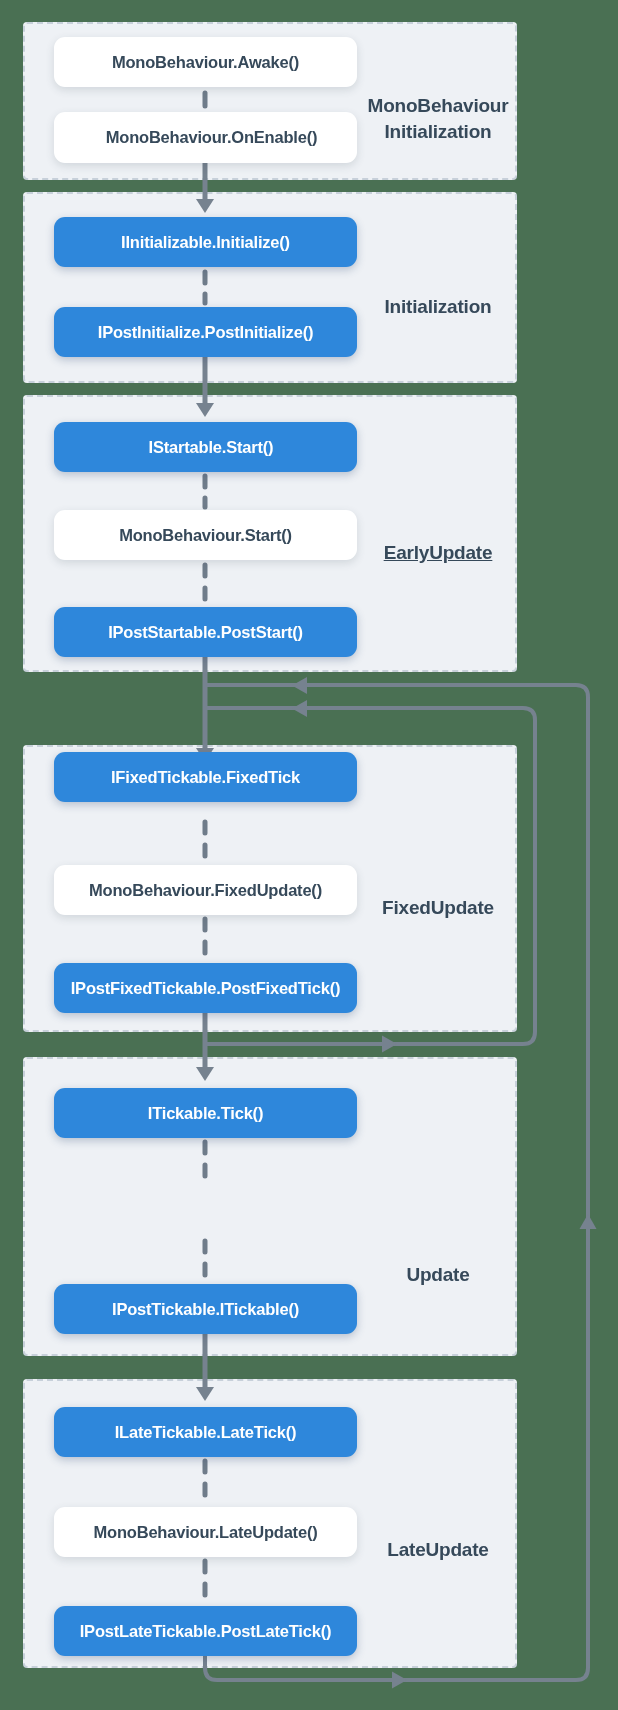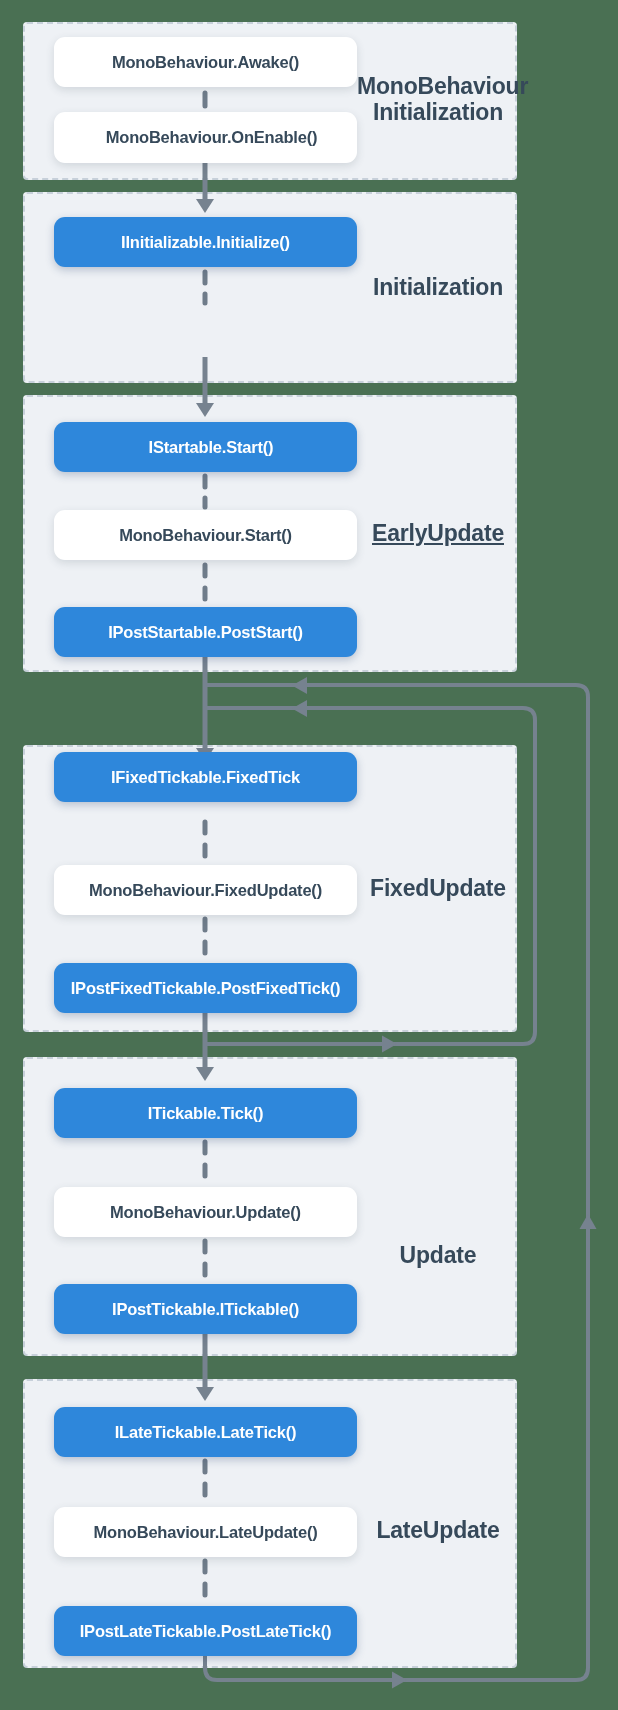--- a/index.html
+++ b/index.html
@@ -9,22 +9,22 @@
     background:var(--bg,#4A7053);overflow:hidden;
   }
   .section{
     position:absolute;left:23px;width:494px;box-sizing:border-box;
     border:2px dashed var(--section-border,#C7D0DA);
     background:var(--section-fill,#EEF1F5);
     border-radius:4px;
   }
   .section-label{
     position:absolute;left:357px;width:162px;text-align:center;
-    color:var(--text-dark,#36495A);font-size:23px;font-weight:600;
-    line-height:26px;letter-spacing:-.2px;
+    color:var(--text-dark,#36495A);font-size:19px;font-weight:600;
+    line-height:26px;letter-spacing:-.2px;margin-top:20px;
   }
   .section-label span{display:block;}
   .node{
     position:absolute;left:54px;width:303px;height:50px;box-sizing:border-box;
     border-radius:11px;display:flex;align-items:center;justify-content:center;
     font-size:16.5px;font-weight:600;letter-spacing:-.2px;white-space:nowrap;
   }
   .node.white{
     background:#FFFFFF;color:var(--text-dark,#36495A);
     box-shadow:0 3px 8px rgba(54,73,90,.16);
@@ -102,30 +102,30 @@
     <span>Update</span>
   </div>
   <div class="section-label" style="top:1517px;">
     <span>LateUpdate</span>
   </div>
 
   <div class="node white" style="top:37px;">MonoBehaviour.Awake()</div>
   <div class="node white" style="top:112px;height:51px;padding-left:12px;">MonoBehaviour.OnEnable()</div>
 
   <div class="node blue" style="top:217px;">IInitializable.Initialize()</div>
+  <div class="node blue" style="top:307px;">IPostInitialize.PostInitialize()</div>
 
   <div class="node blue" style="top:422px;padding-left:11px;">IStartable.Start()</div>
   <div class="node white" style="top:510px;">MonoBehaviour.Start()</div>
   <div class="node blue" style="top:607px;">IPostStartable.PostStart()</div>
 
   <div class="node blue" style="top:752px;">IFixedTickable.FixedTick</div>
   <div class="node white" style="top:865px;">MonoBehaviour.FixedUpdate()</div>
   <div class="node blue" style="top:963px;">IPostFixedTickable.PostFixedTick()</div>
 
   <div class="node blue" style="top:1088px;">ITickable.Tick()</div>
-  <div class="node white" style="top:1187px;">MonoBehaviour.Update()</div>
   <div class="node blue" style="top:1284px;">IPostTickable.ITickable()</div>
 
   <div class="node blue" style="top:1407px;">ILateTickable.LateTick()</div>
   <div class="node white" style="top:1507px;">MonoBehaviour.LateUpdate()</div>
   <div class="node blue" style="top:1606px;">IPostLateTickable.PostLateTick()</div>
 
 </div>
 
 </body></html>

